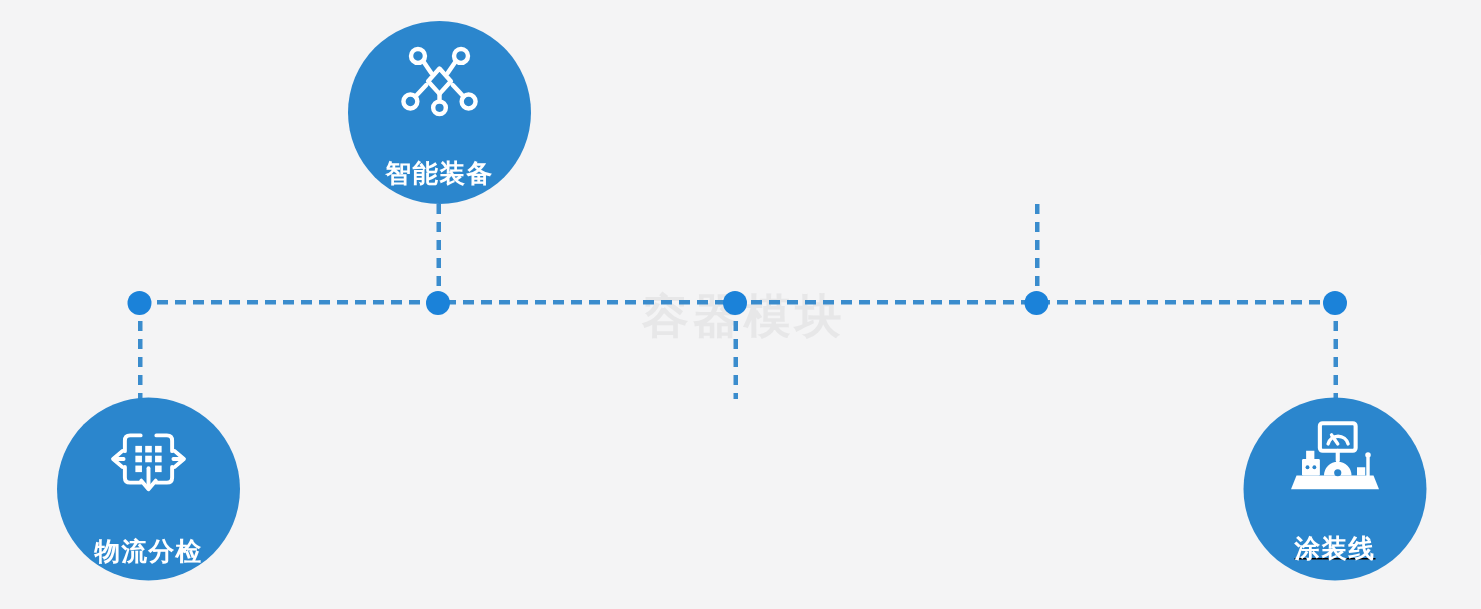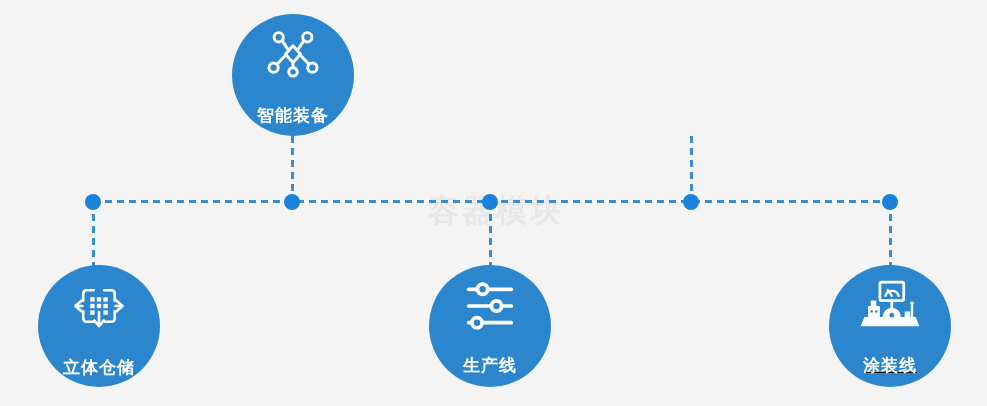--- a/index.html
+++ b/index.html
@@ -107,36 +107,23 @@
           <rect x="37" y="37" width="5" height="5"></rect>
         </g>
         <polyline points="12 26, 5 32, 12 38"></polyline>
         <line x1="6" y1="32" x2="13" y2="32"></line>
         <polyline points="52 26, 59 32, 52 38"></polyline>
         <line x1="51" y1="32" x2="58" y2="32"></line>
         <line x1="32" y1="39" x2="32" y2="54"></line>
         <polyline points="26.5 48.5, 32 55, 37.5 48.5"></polyline>
       </svg>
     </span>
-    <span class="label">立体仓储</span>
+    <span class="label">物流分检</span>
   </div>
 
-  <div class="node" style="left:429px; top:265px;">
-    <span class="icon">
-      <svg width="56" height="52" viewBox="0 0 60 56" fill="none" stroke="#ffffff" stroke-width="4" stroke-linecap="round">
-        <line x1="7" y1="10" x2="53" y2="10"></line>
-        <circle cx="22" cy="10" r="5.5" fill="#2b86cd"></circle>
-        <line x1="7" y1="28" x2="53" y2="28"></line>
-        <circle cx="37" cy="28" r="5.5" fill="#2b86cd"></circle>
-        <line x1="7" y1="46" x2="53" y2="46"></line>
-        <circle cx="16" cy="46" r="5.5" fill="#2b86cd"></circle>
-      </svg>
-    </span>
-    <span class="label">生产线</span>
-  </div>
 
   <div class="node" style="left:829px; top:265px;text-decoration:underline;">
     <span class="icon">
       <svg width="66" height="52" viewBox="0 0 72 56" fill="none" stroke="#ffffff" stroke-width="3" stroke-linecap="round" stroke-linejoin="round">
         <rect x="25" y="2" width="26" height="20" rx="2"></rect>
         <path d="M31 17 A 7.5 7.5 0 0 1 45.5 17" stroke-width="2.5"></path>
         <line x1="38" y1="17" x2="33.5" y2="10.5" stroke-width="2.5"></line>
         <line x1="38" y1="22" x2="38" y2="29"></line>
         <g fill="#ffffff" stroke="none">
           <polygon points="8,40 64,40 68,50 4,50"></polygon>

